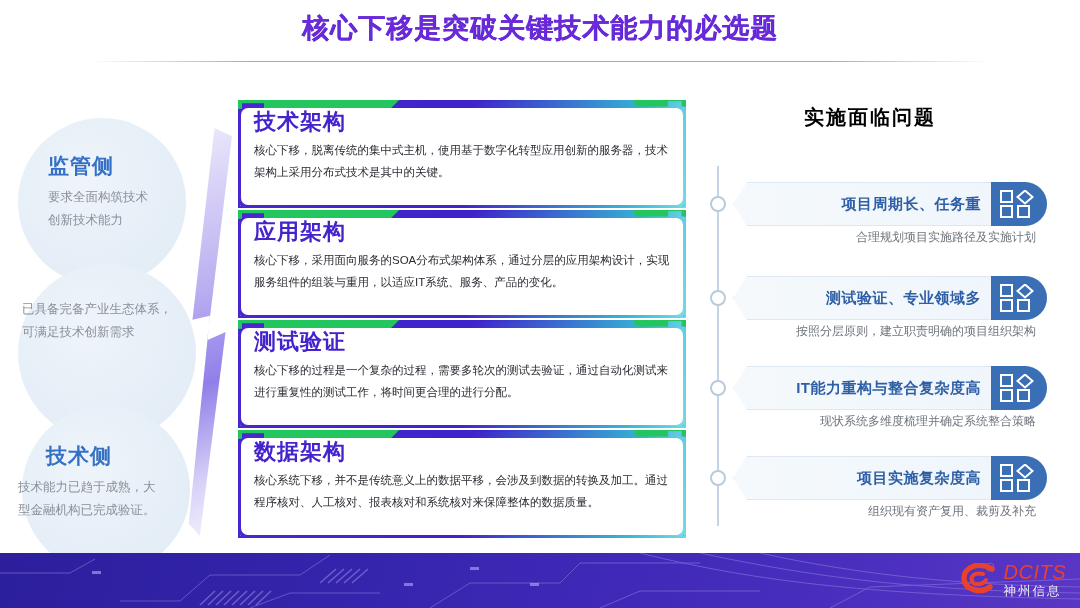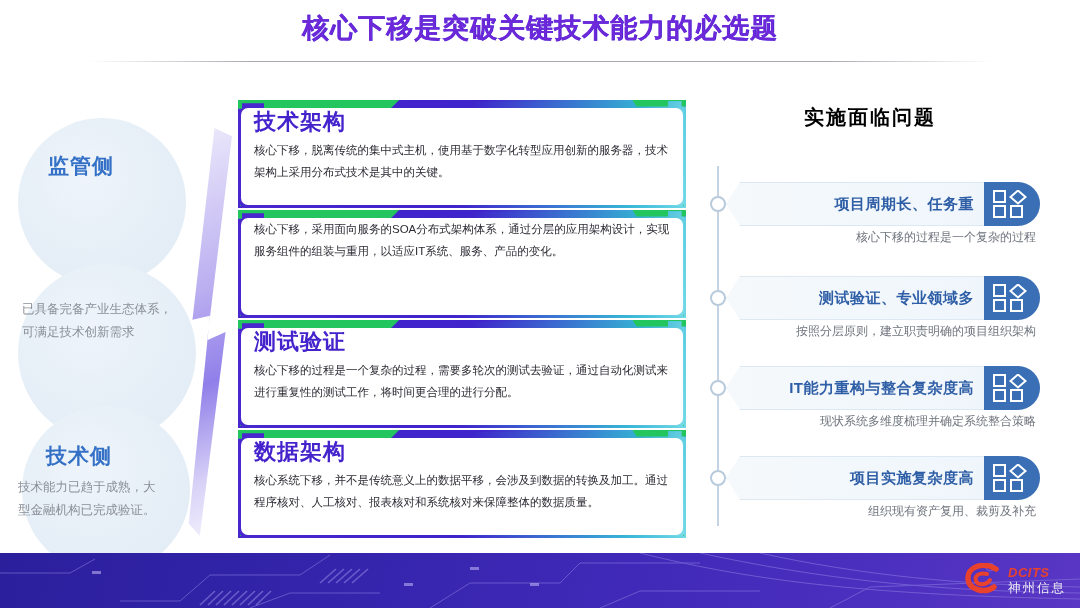--- a/index.html
+++ b/index.html
@@ -101,21 +101,21 @@
   #timeline-line{
     position:absolute; left:17px; top:62px; width:2px; height:360px;
     background:#c5d4e4;
   }
   .tl-item{ position:absolute; left:0; width:340px; }
   .tl-dot{
     position:absolute; left:10px; top:14px; width:16px; height:16px;
     border:2px solid #b8cbdd; border-radius:50%; background:#ffffff; z-index:3;
   }
   .tl-pill{
-    position:absolute; left:26px; top:0; width:314px; height:44px;
+    position:absolute; left:33px; top:0; width:314px; height:44px;
   }
   .tl-pill-bg{
     position:absolute; inset:0;
     background:linear-gradient(to right,#f5f9fc,#eef5fb);
     border:1px solid #dde8f2;
     border-radius:0 22px 22px 0;
     clip-path:polygon(0% 50%, 14px 0%, 100% 0%, 100% 100%, 14px 100%);
   }
   .tl-label{
     position:absolute; right:66px; top:0; height:44px;
@@ -142,40 +142,42 @@
     overflow:hidden;
   }
   #footer svg{ position:absolute; left:0; top:0; }
   #logo{
     position:absolute; right:14px; top:6px; height:42px;
     display:flex; align-items:center; gap:5px;
   }
   #logo-mark{ position:relative; width:40px; height:34px; }
   #logo-text{ display:flex; flex-direction:column; line-height:1; }
   #logo-en{
-    font-size:13px; font-weight:bold; color:#e8412c; letter-spacing:.5px;
+    font-size:20px; font-weight:normal; color:#e8412c; letter-spacing:.5px;
     font-style:italic;
   }
   #logo-cn{
     font-size:12.5px; color:#f0f0f5; letter-spacing:2px; margin-top:3px;
   }
 </style>
 </head>
 <body>
 
 <div id="slide-title">核心下移是突破关键技术能力的必选题</div>
 <div id="title-rule"></div>
 
 <div id="left-col">
   <div class="lc-blob" id="blob-1"></div>
   <div class="lc-blob" id="blob-2"></div>
   <div class="lc-blob" id="blob-3"></div>
 
   <div class="lc-item" id="lc-1">
     <div class="lc-head">监管侧</div>
+    <div class="lc-body" style="white-space:pre-line">要求全面构筑技术
+创新技术能力</div>
   </div>
 
   <div class="lc-item" id="lc-2">
     <div class="lc-body" style="white-space:pre-line">已具备完备产业生态体系，
 可满足技术创新需求</div>
   </div>
 
   <div class="lc-item" id="lc-3">
     <div class="lc-head">技术侧</div>
     <div class="lc-body" style="white-space:pre-line">技术能力已趋于成熟，大
@@ -193,20 +195,21 @@
     <div class="card-content">
       <div class="card-title">技术架构</div>
       <div class="card-text">核心下移，脱离传统的集中式主机，使用基于数字化转型应用创新的服务器，技术架构上采用分布式技术是其中的关键。</div>
     </div>
   </div>
 
   <div class="card">
     <div class="card-frame"></div>
     <div class="card-inner"></div>
     <div class="card-content">
+      <div class="card-title">应用架构</div>
       <div class="card-text">核心下移，采用面向服务的SOA分布式架构体系，通过分层的应用架构设计，实现服务组件的组装与重用，以适应IT系统、服务、产品的变化。</div>
     </div>
   </div>
 
   <div class="card">
     <div class="card-frame"></div>
     <div class="card-inner"></div>
     <div class="card-content">
       <div class="card-title">测试验证</div>
       <div class="card-text">核心下移的过程是一个复杂的过程，需要多轮次的测试去验证，通过自动化测试来进行重复性的测试工作，将时间更合理的进行分配。</div>
@@ -235,21 +238,21 @@
       <div class="tl-label">项目周期长、任务重</div>
       <div class="tl-icon">
         <svg width="36" height="28" viewBox="0 0 36 28">
           <rect x="1" y="1" width="11" height="11" fill="none" stroke="#ffffff" stroke-width="2"></rect>
           <polygon points="25,0.5 32.5,7 25,13.5 17.5,7" fill="none" stroke="#ffffff" stroke-width="2"></polygon>
           <rect x="1" y="16" width="11" height="11" fill="none" stroke="#ffffff" stroke-width="2"></rect>
           <rect x="18" y="16" width="11" height="11" fill="none" stroke="#ffffff" stroke-width="2"></rect>
         </svg>
       </div>
     </div>
-    <div class="tl-sub">核心下移的过程是一个复杂的过程</div>
+    <div class="tl-sub">合理规划项目实施路径及实施计划</div>
   </div>
 
   <div class="tl-item" style="top:172px">
     <div class="tl-dot"></div>
     <div class="tl-pill">
       <div class="tl-pill-bg"></div>
       <div class="tl-label">测试验证、专业领域多</div>
       <div class="tl-icon">
         <svg width="36" height="28" viewBox="0 0 36 28">
           <rect x="1" y="1" width="11" height="11" fill="none" stroke="#ffffff" stroke-width="2"></rect>

